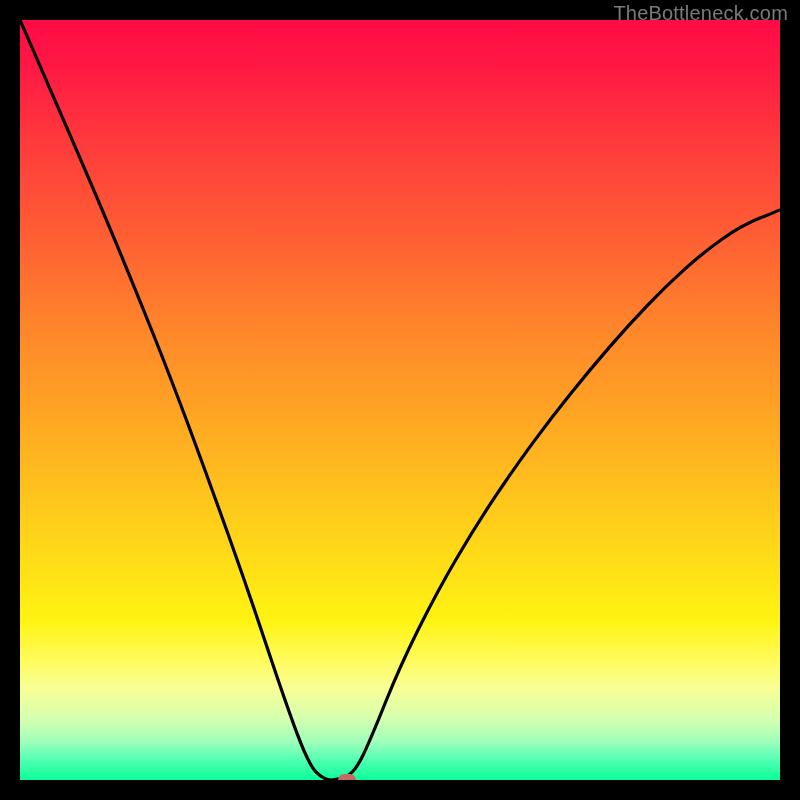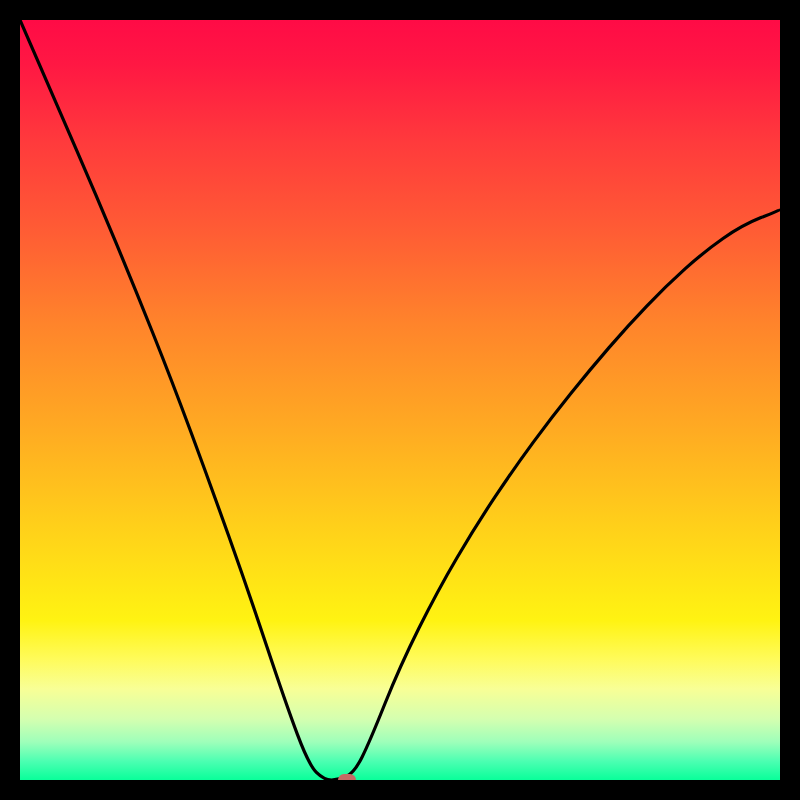--- a/index.html
+++ b/index.html
@@ -69,20 +69,21 @@
     background: #c46a64;
     border-radius: 6px;
     transform: translate(-50%, -50%);
     z-index: 20;
   }
 </style>
 </head>
 <body>
 
 <div class="frame">
+  <div class="watermark">TheBottleneck.com</div>
 
   <div class="plot-area">
     <div class="gradient"></div>
 
     <svg class="curve" viewBox="0 0 760 760" preserveAspectRatio="none">
       <path fill="none" stroke="#000" stroke-width="3.2" stroke-linecap="round" d="M 0.0 0.0 Q 0.0 0.0 19.0 43.7 Q 38.0 87.4 57.0 131.1 Q 76.0 174.8 95.0 220.4 Q 114.0 266.0 133.0 313.5 Q 152.0 361.0 171.0 412.3 Q 190.0 463.6 209.0 516.8 Q 228.0 570.0 247.0 627.0 Q 266.0 684.0 277.4 714.4 Q 288.8 744.8 296.4 752.4 Q 304.0 760.0 311.6 760.0 Q 319.2 760.0 326.8 756.2 Q 334.4 752.4 342.0 737.2 Q 349.6 722.0 364.8 684.0 Q 380.0 646.0 399.0 608.0 Q 418.0 570.0 437.0 537.7 Q 456.0 505.4 475.0 476.9 Q 494.0 448.4 513.0 422.6 Q 532.0 396.7 551.0 373.2 Q 570.0 349.6 589.0 327.6 Q 608.0 305.5 627.0 285.8 Q 646.0 266.0 665.0 248.9 Q 684.0 231.8 703.0 218.5 Q 722.0 205.2 741.0 197.6 T 760.0 190.0"></path>
     </svg>
 
     <div class="marker" style="left: 326.8px; top: 760px;"></div>
   </div>

